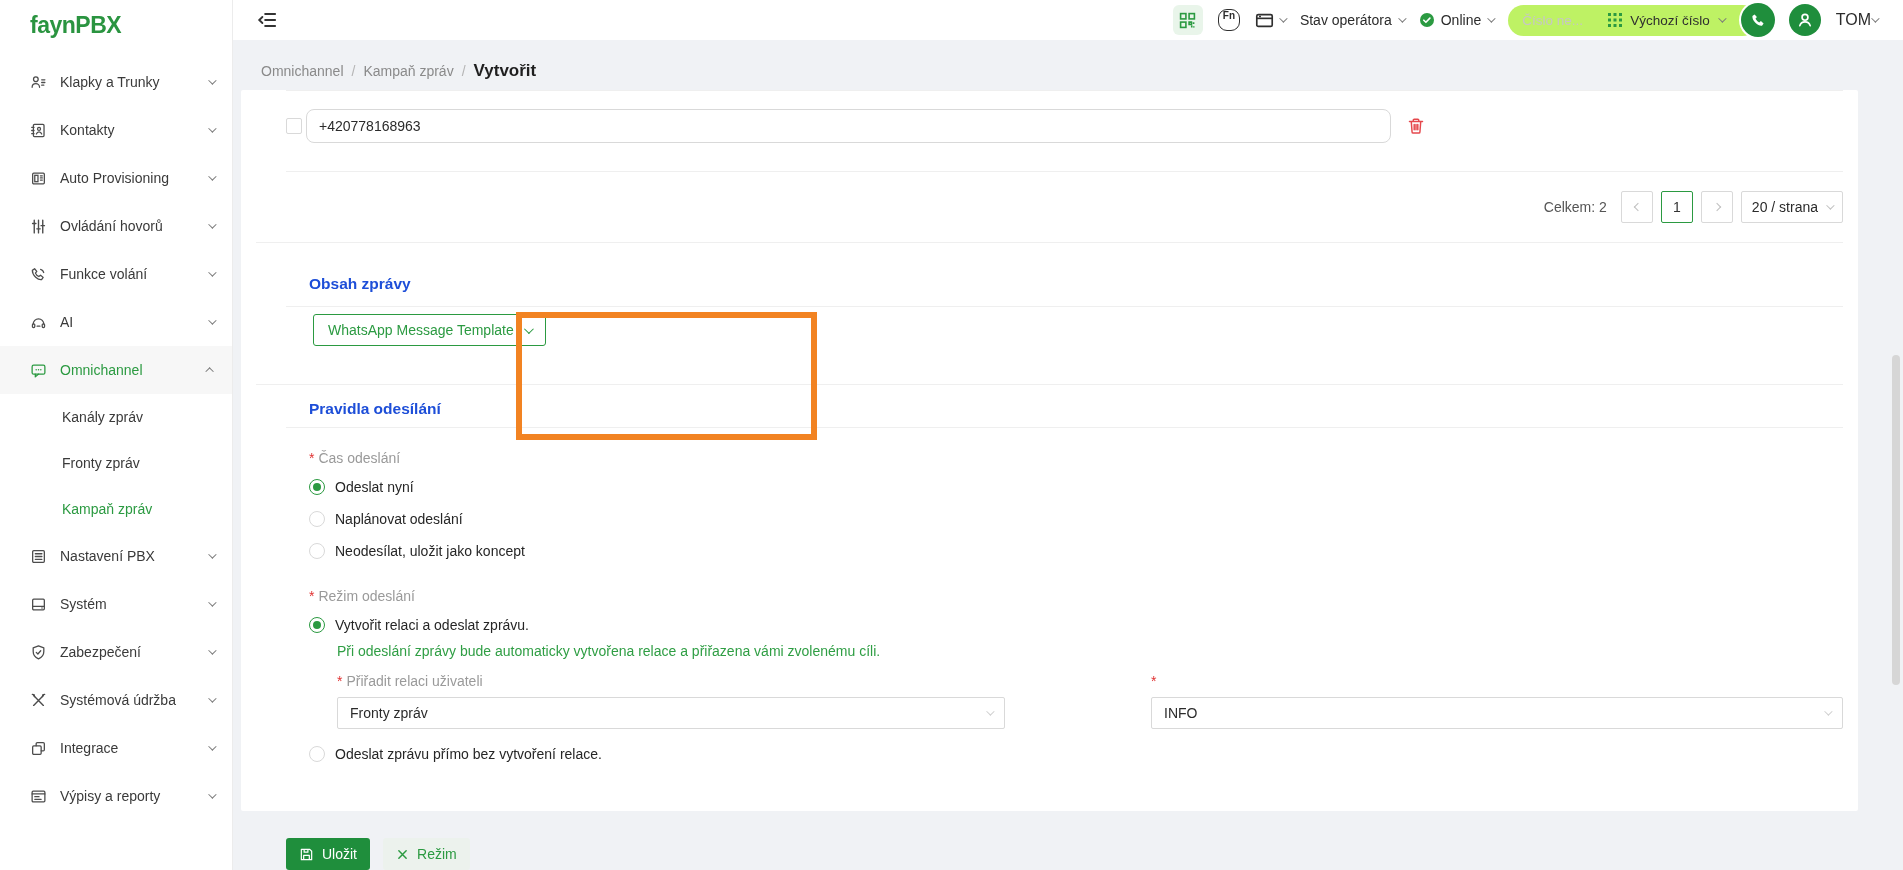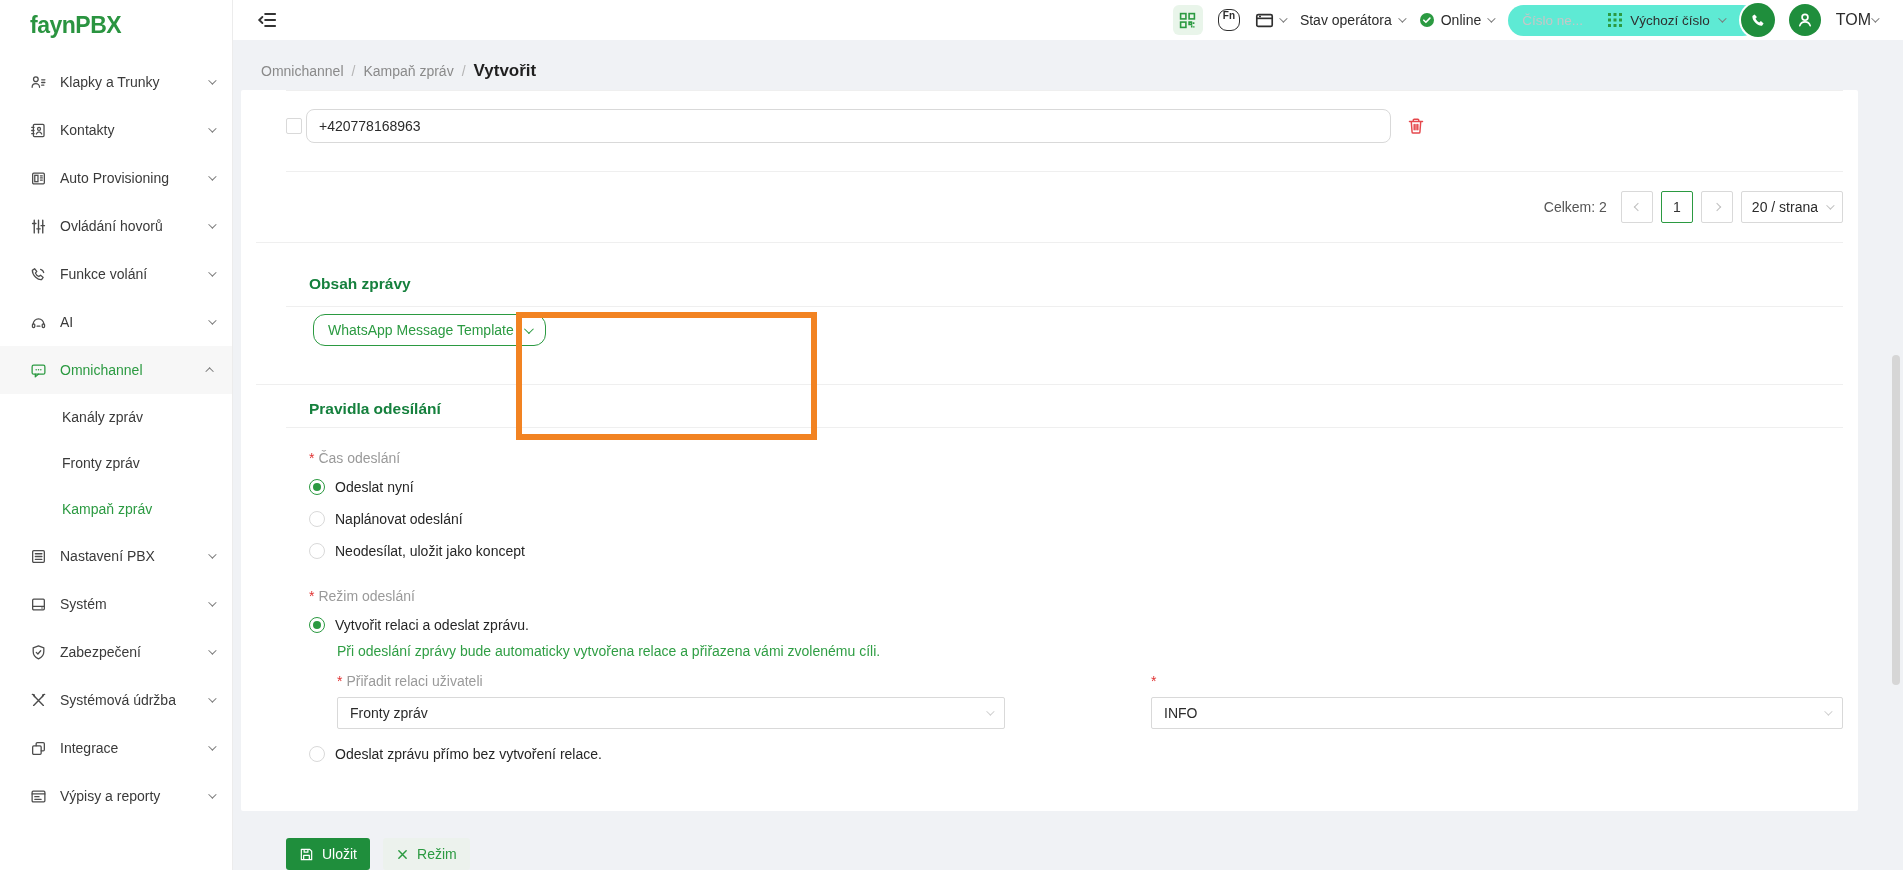--- a/index.html
+++ b/index.html
@@ -37,21 +37,21 @@
 
   
   .main-col{flex:1;display:flex;flex-direction:column;height:100%;overflow:hidden}
   .topbar{height:50px;background:#fff;display:flex;align-items:center;padding:0 26px 0 24px}
   .fold-btn{width:20px;height:20px;color:#333;cursor:pointer}
   .top-right{margin-left:auto;display:flex;align-items:center;gap:15px}
   .icon-btn{display:flex;align-items:center;gap:5px;cursor:pointer;color:#2f2f2f}
   .qr-btn{width:30px;height:30px;border-radius:6px;background:#e9f5ea;display:flex;align-items:center;justify-content:center;color:var(--green)}
   .fn-box{width:22px;height:22px;border:1.8px solid #2f2f2f;border-radius:9px;display:flex;align-items:flex-start;justify-content:center;font-size:10px;font-weight:700}
   .status-item{display:flex;align-items:center;gap:6px;cursor:pointer}
-  .pill{display:flex;align-items:center;background:#5eead4;border-radius:16px;height:31px;padding:0 34px 0 14px;gap:8px;position:relative;margin-right:16px}
+  .pill{display:flex;align-items:center;background:#bef264;border-radius:16px;height:31px;padding:0 34px 0 14px;gap:8px;position:relative;margin-right:16px}
   .pill input{border:none;outline:none;background:transparent;width:78px;font-size:13.5px;color:#444;font-family:"Liberation Sans",sans-serif}
   .pill input::placeholder{color:#c6c6c6}
   .pill .dn-label{font-size:13.5px;color:#2f2f2f;white-space:nowrap}
   .phone-fab{width:34px;height:34px;border-radius:50%;background:var(--green-dark);display:flex;align-items:center;justify-content:center;position:absolute;right:-17px;top:-2px;box-shadow:0 0 0 2px #fff;cursor:pointer}
   .avatar{width:32px;height:32px;border-radius:50%;background:var(--green-dark);display:flex;align-items:center;justify-content:center;cursor:pointer}
   .user-chip{display:flex;align-items:center;cursor:pointer;font-size:16px}
 
   
   .content{flex:1;background:var(--bg);padding:0 45px 0 8px;position:relative}
   .breadcrumb-row{height:50px;display:flex;align-items:center;gap:8px;padding-left:20px;padding-top:12px}
@@ -67,24 +67,24 @@
 
   .pagination-row{height:70px;display:flex;align-items:center;justify-content:flex-end;gap:8px}
   .pg-total{color:#555;margin-right:6px}
   .pg-btn{width:32px;height:32px;background:#fff;border:1px solid var(--border);border-radius:2px;display:flex;align-items:center;justify-content:center;cursor:pointer}
   .pg-btn .chev{transform:rotate(135deg);margin-left:3px}
   .pg-btn.next .chev{transform:rotate(-45deg);margin-right:3px}
   .pg-btn.page{border-color:var(--green);color:#333;font-size:14px}
   .pg-size{height:32px;min-width:100px;background:#fff;border:1px solid var(--border);border-radius:2px;display:flex;align-items:center;justify-content:center;gap:8px;padding:0 10px;cursor:pointer}
 
   .section{border-top:1px solid var(--divider)}
-  .sec-head{font-size:15.5px;font-weight:700;color:#15803d;margin:32px 0 13px 53px}
+  .sec-head{font-size:15.5px;font-weight:700;color:#1d4ed8;margin:32px 0 13px 53px}
   .sec-head.tight{margin-top:15px;margin-bottom:9px}
   .sec-divider{border-top:1px solid var(--divider);margin-left:30px}
-  .wa-btn{margin:7px 0 38px 57px;height:32px;display:inline-flex;align-items:center;gap:10px;border:1px solid var(--green);border-radius:12px;color:var(--green);padding:0 14px;background:#fff;cursor:pointer;font-size:14px}
+  .wa-btn{margin:7px 0 38px 57px;height:32px;display:inline-flex;align-items:center;gap:10px;border:1px solid var(--green);border-radius:3px;color:var(--green);padding:0 14px;background:#fff;cursor:pointer;font-size:14px}
   .wa-btn .chev{border-color:var(--green);width:7px;height:7px}
 
   .form{padding-left:53px}
   .field-label{color:#9a9a9a;font-size:14px;margin-top:22px}
   .req{color:#e03131;margin-right:4px}
   .radio-row{display:flex;align-items:center;gap:10px;margin-top:10px;height:22px;cursor:pointer}
   .radio{width:16px;height:16px;border-radius:50%;border:1px solid var(--border);background:#fff;flex:0 0 16px;position:relative}
   .radio.checked{border-color:var(--green)}
   .radio.checked::after{content:"";position:absolute;left:3px;top:3px;width:8px;height:8px;border-radius:50%;background:var(--green)}
   .radio-label{color:#262626}

